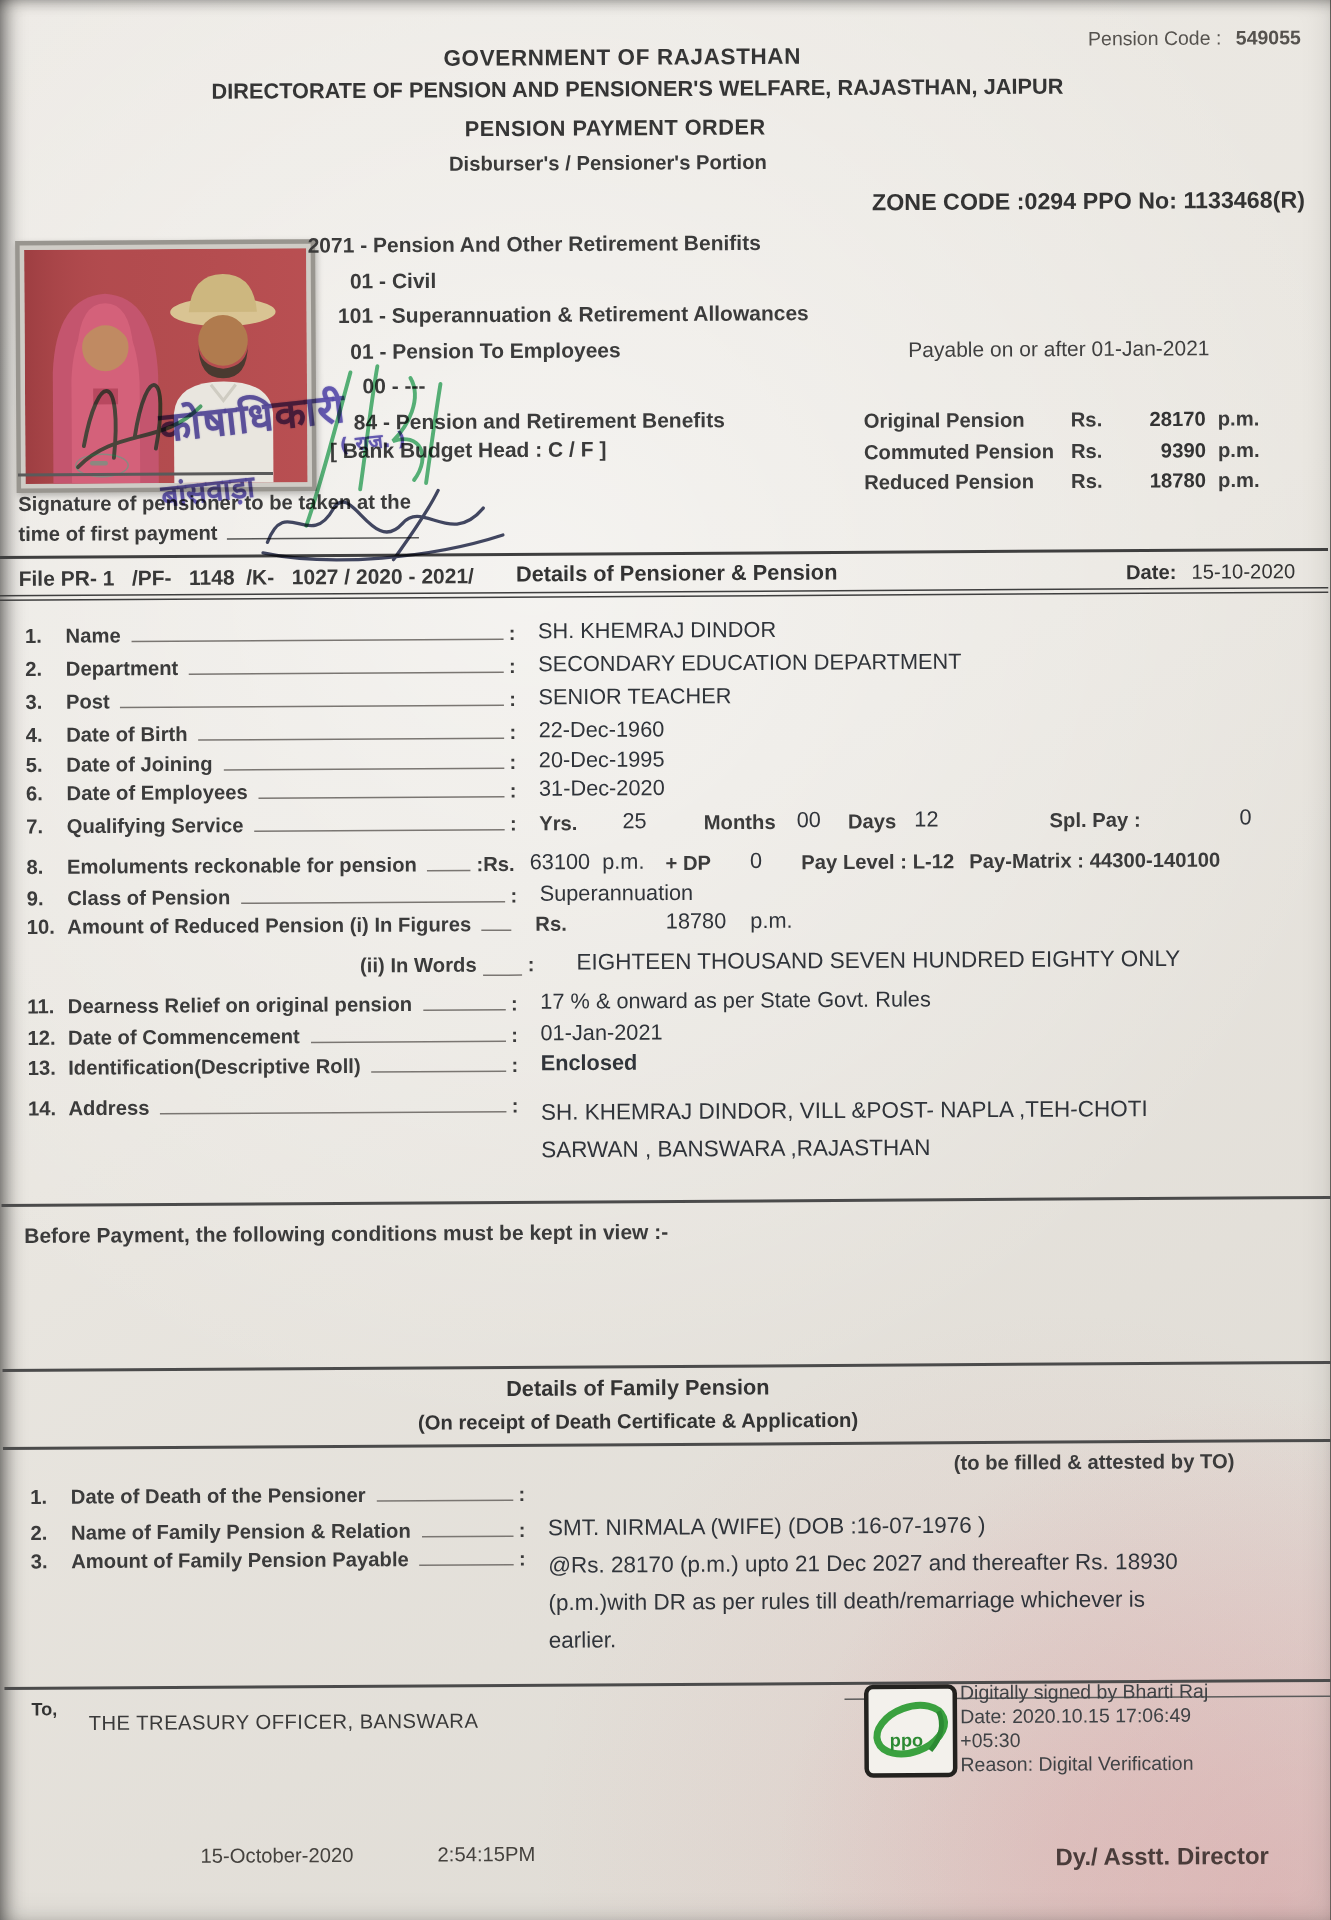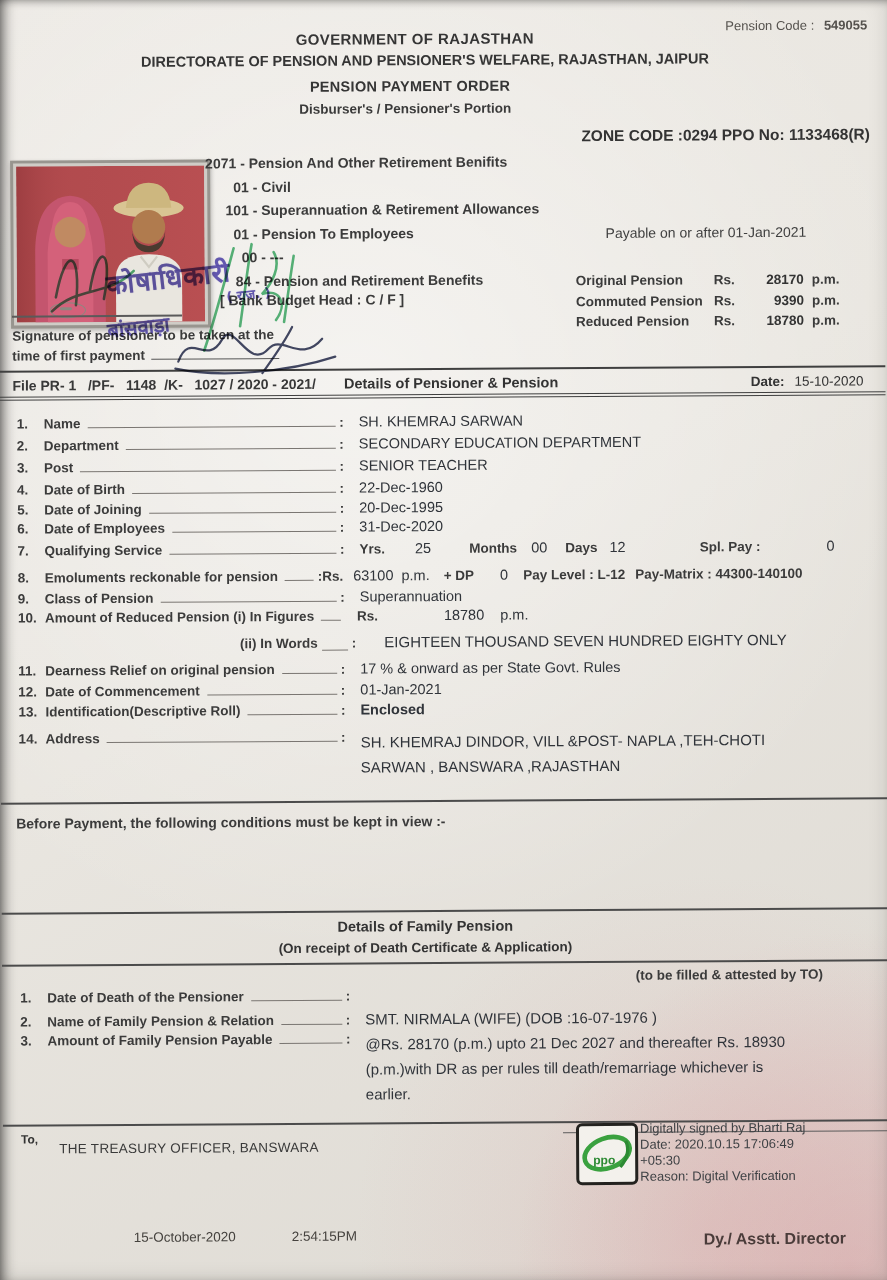--- a/index.html
+++ b/index.html
@@ -190,21 +190,21 @@
         <span class="dl">Date:</span><span>15-10-2020</span>
       </span>
     </div>
 
     <div class="drow" style="top:413px;">
       <span class="lead">
             <span class="num">1.</span>
             <span class="lbl">Name</span>
             <span class="fill"></span>
           </span>
-      <span class="val">SH. KHEMRAJ SARWAN</span>
+      <span class="val">SH. KHEMRAJ DINDOR</span>
     </div>
     <div class="drow" style="top:435px;">
       <span class="lead">
             <span class="num">2.</span>
             <span class="lbl">Department</span>
             <span class="fill"></span>
           </span>
       <span class="val">SECONDARY EDUCATION DEPARTMENT</span>
     </div>
     <div class="drow" style="top:457px;">
@@ -258,21 +258,21 @@
       <span class="lead nocolon" style="width:300px;">
             <span class="num">8.</span>
             <span class="lbl">Emoluments reckonable for pension</span>
             <span class="fill"></span>
           </span>
       <span class="vlbl">:Rs.</span>
       <span class="vnum" style="margin-left:10px;">63100</span>
       <span class="vnum" style="margin-left:8px;">p.m.</span>
       <span class="vlbl" style="margin-left:14px;">+ DP</span>
       <span class="vnum" style="margin-left:26px;">0</span>
-      <span class="vlbl" style="margin-left:15px;">Pay Level : L-12</span>
+      <span class="vlbl" style="margin-left:26px;">Pay Level : L-12</span>
       <span class="vlbl" style="margin-left:10px;">Pay-Matrix : 44300-140100</span>
     </div>
     <div class="drow" style="top:588px;">
       <span class="lead">
             <span class="num">9.</span>
             <span class="lbl">Class of Pension</span>
             <span class="fill"></span>
           </span>
       <span class="val">Superannuation</span>
     </div>

